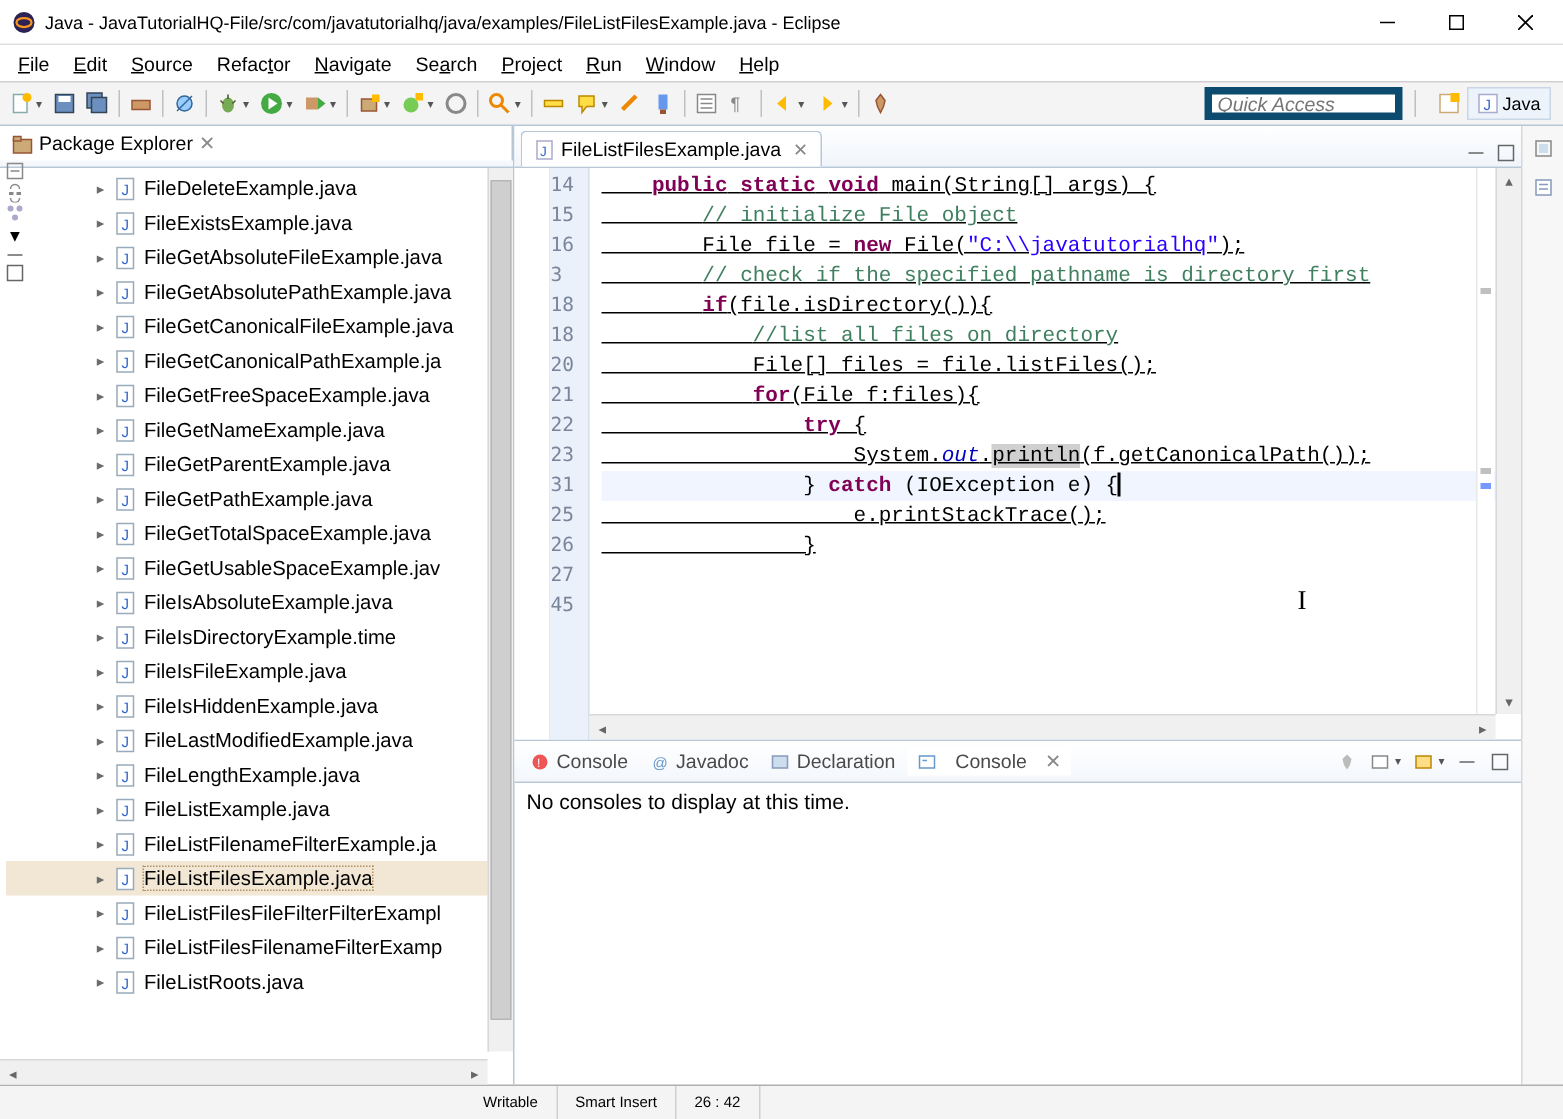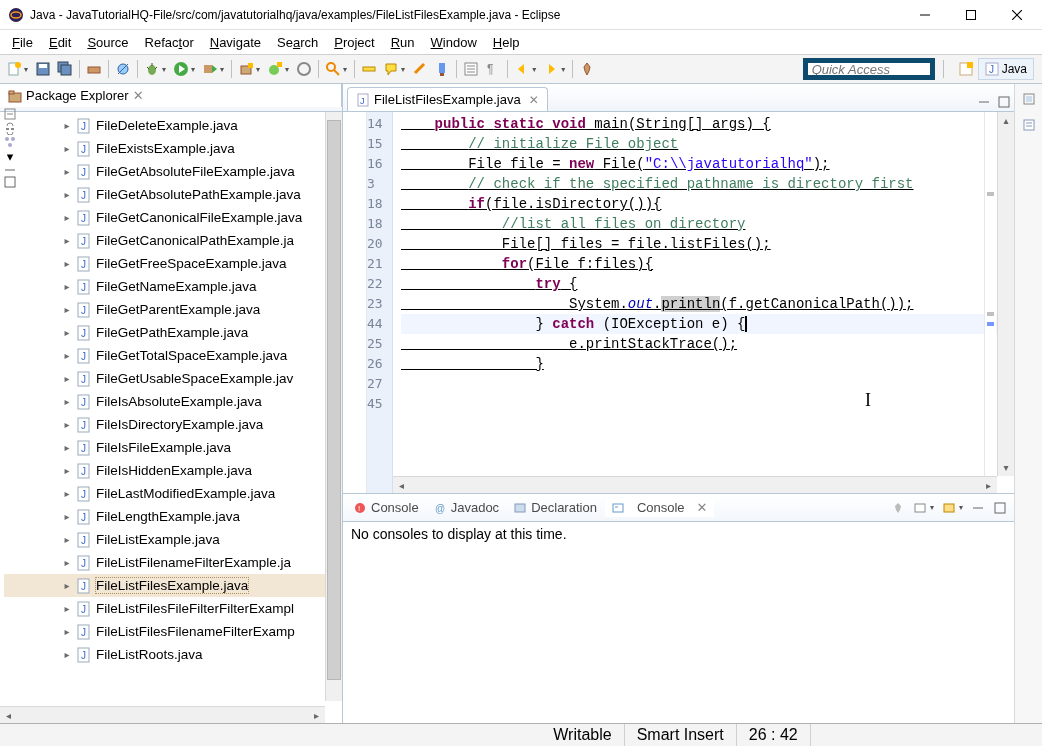--- a/index.html
+++ b/index.html
@@ -62,21 +62,21 @@
   .ovr .mark { position:absolute; left:2px; right:2px; height:4px; background:#c0c0c0; }
   .hsb { position:absolute; left:50px; right:17px; bottom:0; height:17px; background:#f0f0f0; border-top:1px solid #d8d8d8; }
   .hsb .arrow { position:absolute; top:0; width:17px; height:17px; display:flex; align-items:center; justify-content:center; font-size:10px; color:#666; }
   .bottompane { height: 230px; display: flex; flex-direction: column; border-top: 1px solid #b8c7d6; }
   .btabs { height: 28px; display: flex; align-items: center; border-bottom: 1px solid #b8c7d6; background: linear-gradient(#fff,#f3f7fc); padding: 0 4px; gap: 2px; font-size: 13px; }
   .btab { display: flex; align-items: center; gap: 4px; padding: 2px 6px; color: #4a4a4a; }
   .btab.active { background: #fff; gap: 12px; }
   .btab .bi { width:14px; height:14px; display:inline-flex; align-items:center; justify-content:center; }
   .btabs .spacer { flex: 1; }
   .consolebody { flex: 1; padding: 4px 8px; font-size: 14px; color: #000; }
-  .statusbar { height: 23px; border-top: 1px solid #b0b0b0; background: #f4f4f4; display: flex; align-items: center; font-size: 16px; justify-content: center; }
+  .statusbar { height: 23px; border-top: 1px solid #b0b0b0; background: #f4f4f4; display: flex; align-items: center; font-size: 10px; }
   .statusbar .cell { padding: 0 12px; height: 100%; display: flex; align-items: center; border-right: 1px solid #d0d0d0; }
   .statusbar .pad { width: 310px; }
   svg { display: block; }
   .cursor-caret { display:inline-block; width:1.5px; height:16px; background:#000; vertical-align:middle; }
   .text-cursor { position:absolute; font-family: serif; font-size:18px; color:#000; }
 </style>
 </head>
 <body>
 
 <div class="window">
@@ -461,21 +461,21 @@
             <span class="lbl">FileIsAbsoluteExample.java</span>
           </div>
           <div class="treeitem">
             <span class="tw">▸</span>
             <span class="jicon">
               <svg width="16" height="16">
                 <rect x="2" y="1" width="11" height="14" fill="#fff" stroke="#9ab"></rect>
                 <text x="5" y="12" font-size="10" fill="#36c">J</text>
               </svg>
             </span>
-            <span class="lbl">FileIsDirectoryExample.java</span>
+            <span class="lbl">FileIsDirectoryExample.time</span>
           </div>
           <div class="treeitem">
             <span class="tw">▸</span>
             <span class="jicon">
               <svg width="16" height="16">
                 <rect x="2" y="1" width="11" height="14" fill="#fff" stroke="#9ab"></rect>
                 <text x="5" y="12" font-size="10" fill="#36c">J</text>
               </svg>
             </span>
             <span class="lbl">FileIsFileExample.java</span>
@@ -609,21 +609,21 @@
               <div>14</div>
               <div>15</div>
               <div>16</div>
               <div>3</div>
               <div>18</div>
               <div>18</div>
               <div>20</div>
               <div>21</div>
               <div>22</div>
               <div>23</div>
-              <div>44</div>
+              <div>31</div>
               <div>25</div>
               <div>26</div>
               <div>27</div>
               <div>45</div>
             </div>
           <div class="codewrap">
             <div class="code" id="code"><div><span>    </span><span class="kw">public</span><span> </span><span class="kw">static</span><span> </span><span class="kw">void</span><span> main(String[] args) {</span></div><div><span></span></div><div><span>        </span><span class="cm">// initialize File object</span></div><div><span>        File file = </span><span class="kw">new</span><span> File(</span><span class="str">"C:\\javatutorialhq"</span><span>);</span></div><div><span></span></div><div><span>        </span><span class="cm">// check if the specified pathname is directory first</span></div><div><span>        </span><span class="kw">if</span><span>(file.isDirectory()){</span></div><div><span>            </span><span class="cm">//list all files on directory</span></div><div><span>            File[] files = file.listFiles();</span></div><div><span>            </span><span class="kw">for</span><span>(File f:files){</span></div><div><span>                </span><span class="kw">try</span><span> {</span></div><div><span>                    System.</span><span class="fld">out</span><span>.</span><span class="hl">println</span><span>(f.getCanonicalPath());</span></div><div class="curline"><span>                } </span><span class="kw">catch</span><span> (IOException e) {</span><span class="cursor-caret"></span></div><div><span>                    e.printStackTrace();</span></div><div><span>                }</span></div></div>
             <span class="text-cursor" style="left:472px; top:278px;">I</span>
           </div>
           <div class="ovr">

